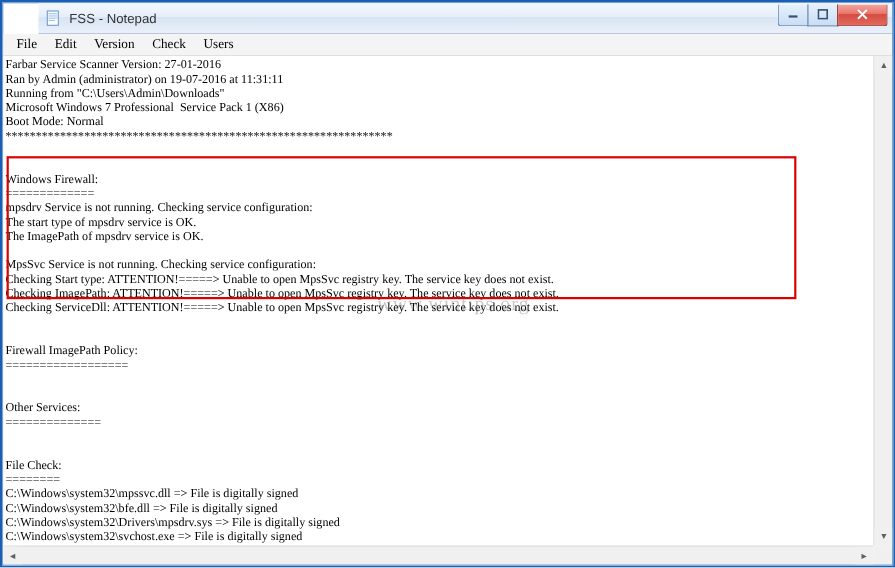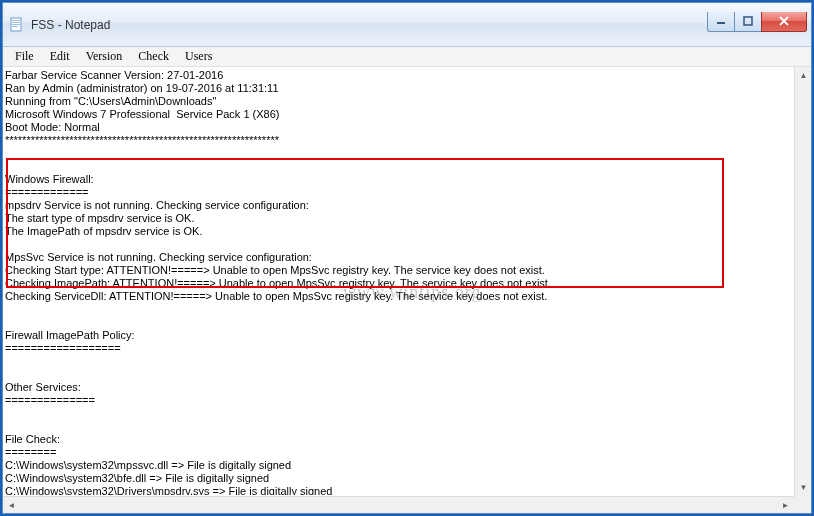--- a/index.html
+++ b/index.html
@@ -1,32 +1,32 @@
 <!DOCTYPE html>
 <html><head>
 <meta charset="utf-8">
 <style>
   * { box-sizing: border-box; margin: 0; padding: 0; }
   html, body { width: 814px; height: 516px; overflow: hidden; font-family: "Segoe UI", Tahoma, sans-serif; }
   .outer { width: 814px; height: 516px; border: 2px solid #1a5fb4; background: #fff; }
   .window { width: 810px; height: 512px; border: 1px solid #5a8fc8; position: relative; background: #fff; display: flex; flex-direction: column; }
-  .titlebar { height: 44px; background: linear-gradient(to bottom, #f5f9fd 0%, #e5eef9 45%, #d7e4f3 46%, #eaf0fa 100%); display: flex; align-items: center; border-bottom: 1px solid #b8c9dc; }
+  .titlebar { height: 28px; background: linear-gradient(to bottom, #f5f9fd 0%, #e5eef9 45%, #d7e4f3 46%, #eaf0fa 100%); display: flex; align-items: center; border-bottom: 1px solid #b8c9dc; margin-left: 32px; }
   .titlebar .icon { width: 16px; height: 16px; margin: 0 6px; }
   .titlebar .title { font-size: 12px; color: #333; flex: 0 0 auto; }
   .titlebar .spacer { flex: 1; }
   .winbtns { display: flex; height: 20px; margin-right: 4px; margin-top: -6px; }
   .winbtn { width: 28px; height: 20px; border: 1px solid #6d8fb3; border-top: none; margin-left: -1px; display: flex; align-items: center; justify-content: center; font-size: 10px; }
   .winbtn.min { background: linear-gradient(to bottom, #e8f1fb, #c9ddf3); border-bottom-left-radius: 3px; }
   .winbtn.max { background: linear-gradient(to bottom, #e8f1fb, #c9ddf3); }
   .winbtn.close { width: 46px; background: linear-gradient(to bottom, #f5a7a0 0%, #e8736a 45%, #d64b3f 46%, #e06a5e 100%); border-color: #a03028; border-bottom-right-radius: 3px; color: #fff; }
   .winbtn svg { display: block; }
   .menubar { height: 20px; background: #f4f4f4; border-bottom: 1px solid #e0e0e0; display: flex; align-items: center; padding: 0 4px; font-size: 12px; font-family: Liberation Serif, serif; }
   .menuitem { padding: 2px 8px; cursor: default; }
   .content { flex: 1; position: relative; background: #fff; overflow: hidden; }
-  .textarea { position: absolute; left: 2px; top: 2px; right: 18px; bottom: 18px; font-family: Liberation Sans, sans-serif; font-size: 11px; line-height: 13px; white-space: pre; color: #000; overflow: hidden; }
+  .textarea { position: absolute; left: 2px; top: 2px; right: 18px; bottom: 18px; font-family: Liberation Serif, serif; font-size: 11px; line-height: 13px; white-space: pre; color: #000; overflow: hidden; }
   .redbox { position: absolute; border: 2px solid #d00; pointer-events: none; }
   .watermark { position: absolute; font-family: Georgia, serif; font-size: 18px; color: rgba(100,100,100,0.35); letter-spacing: 1px; pointer-events: none; }
   .scroll-v { position: absolute; right: 0; top: 0; bottom: 17px; width: 17px; background: #f0f0f0; border-left: 1px solid #dcdcdc; }
   .scroll-h { position: absolute; left: 0; right: 17px; bottom: 0; height: 17px; background: #f0f0f0; border-top: 1px solid #dcdcdc; }
   .scroll-corner { position: absolute; right: 0; bottom: 0; width: 17px; height: 17px; background: #f0f0f0; }
   .sbtn { position: absolute; width: 17px; height: 17px; background: #f0f0f0; display: flex; align-items: center; justify-content: center; color: #606060; font-size: 8px; }
   .sbtn.up { top: 0; }
   .sbtn.down { bottom: 0; }
   .sbtn.left { left: 0; }
   .sbtn.right { right: 0; }

